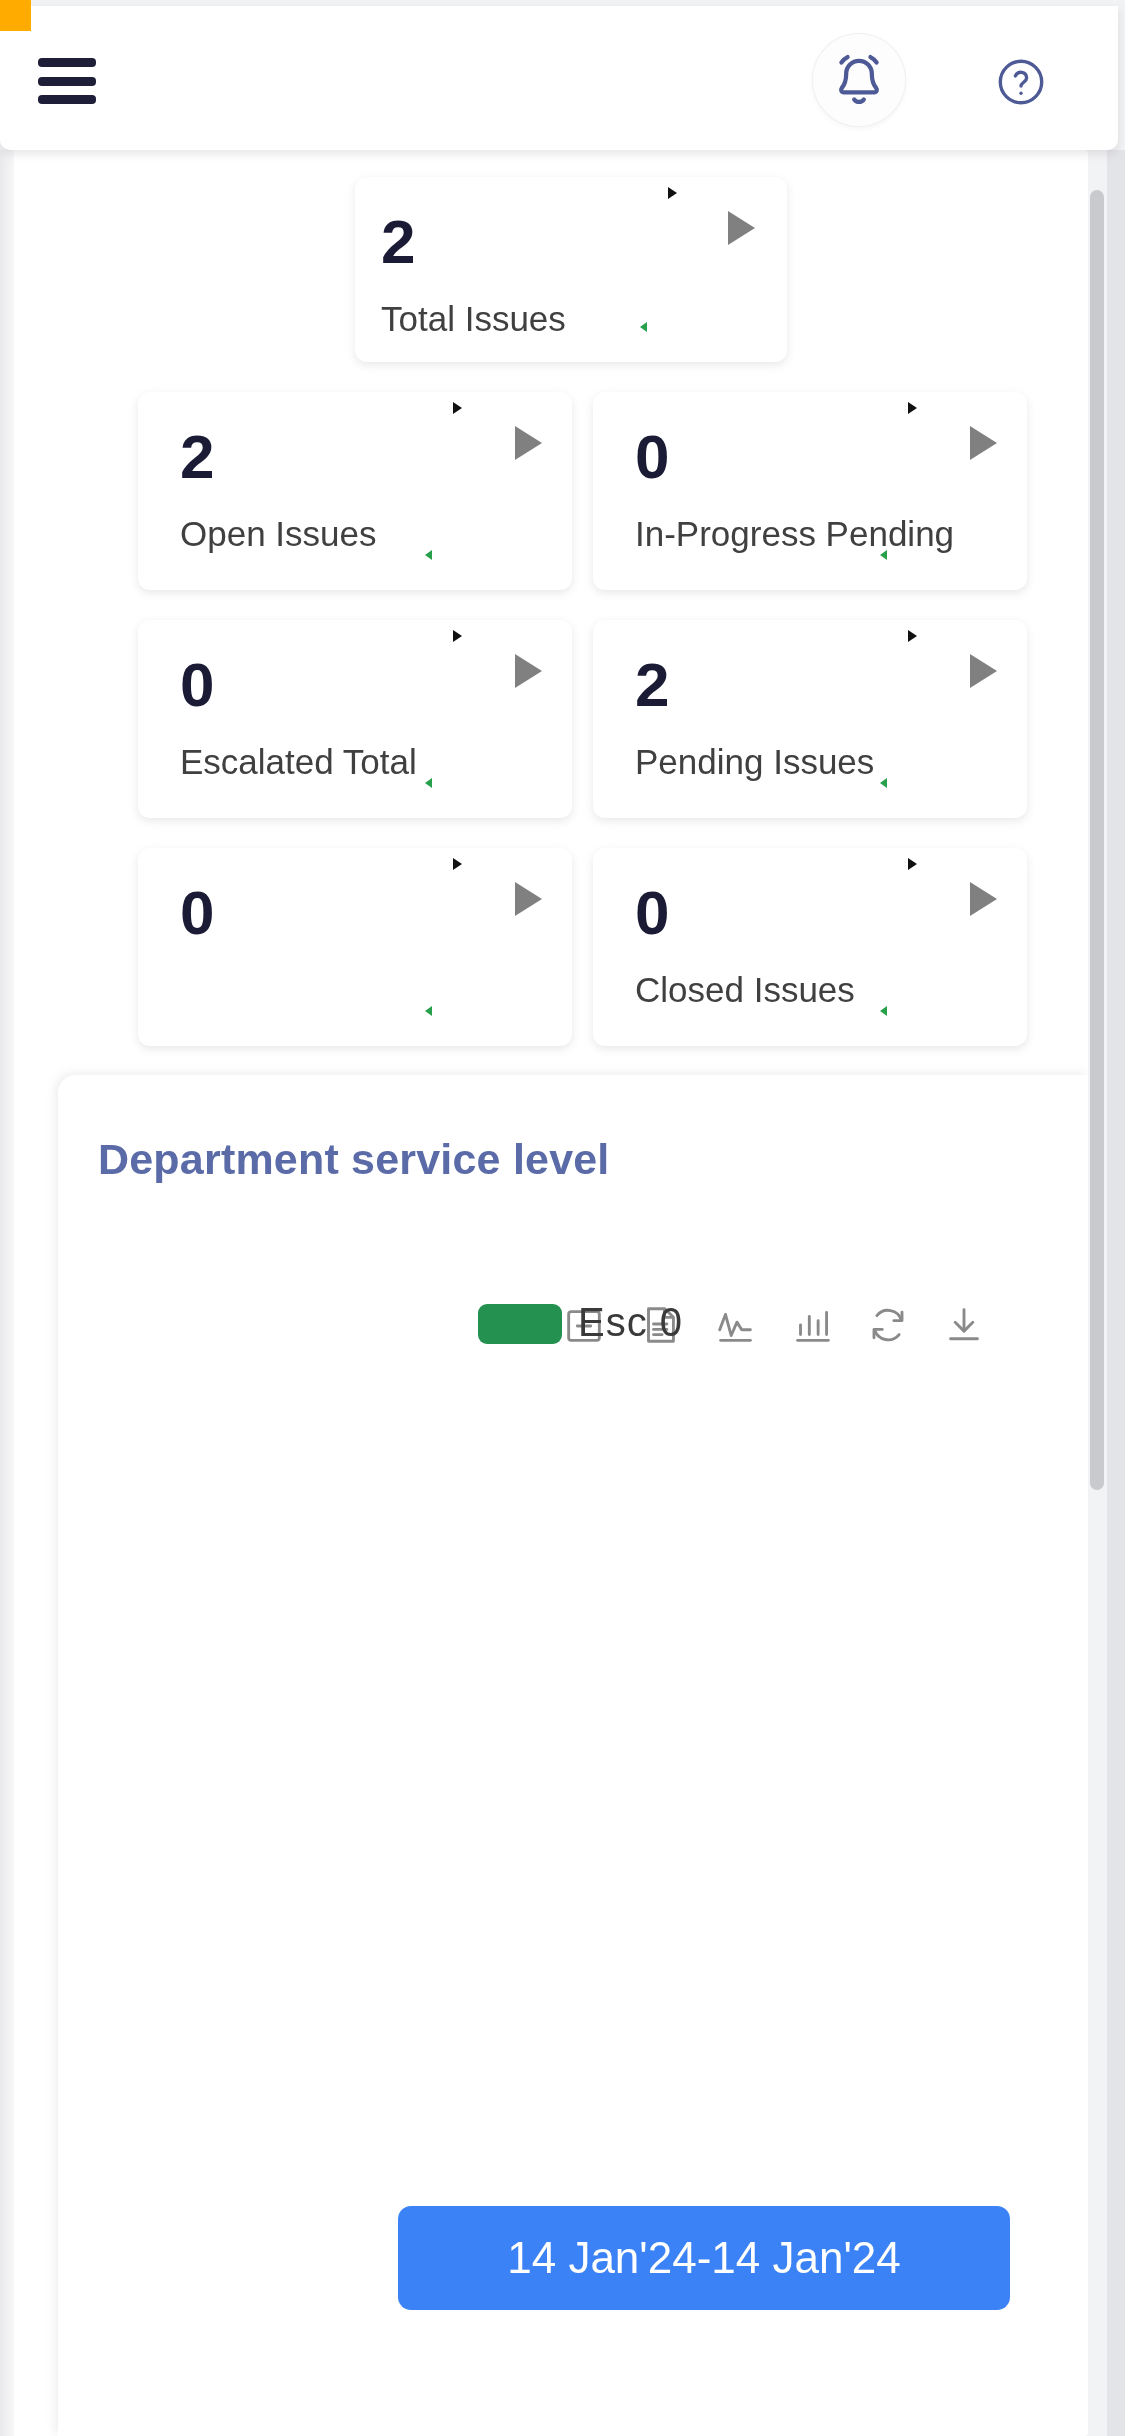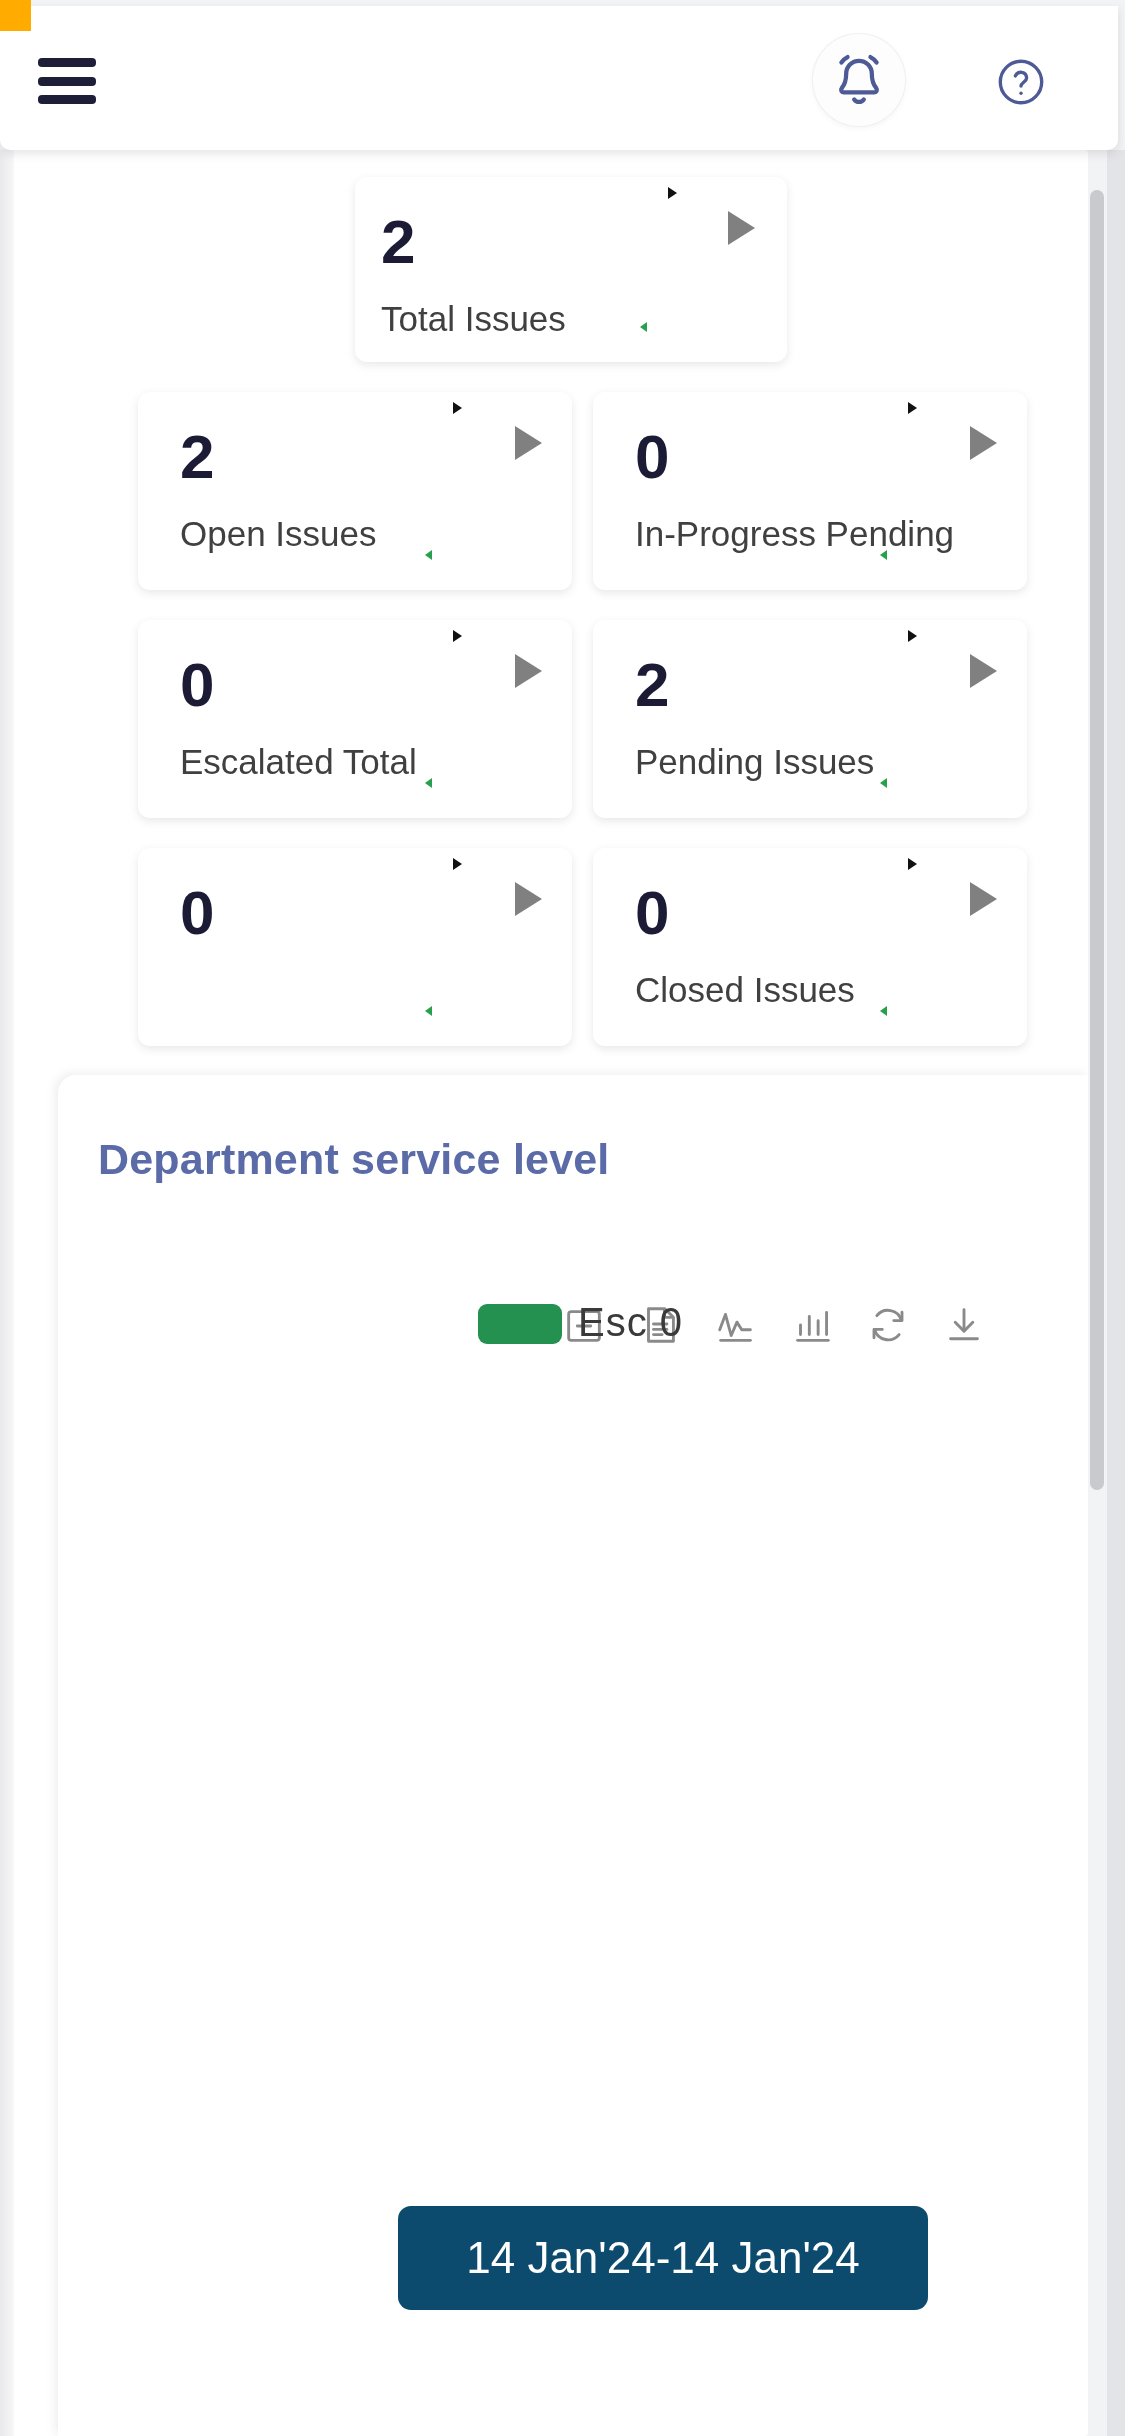--- a/index.html
+++ b/index.html
@@ -172,22 +172,22 @@
     display:flex; align-items:center; justify-content:center;
   }
   .bar span{ font-size:34px; color:#eef6f0; }
 
   
   .datepick{
     position:absolute; left:398px; top:2206px;
     display:flex; align-items:center; z-index:22;
   }
   .dp-field{
-    width:530px; height:104px;
-    background:#0c4a6e; border-radius:13px;
+    width:612px; height:104px;
+    background:#3b82f6; border-radius:13px;
     display:flex; align-items:center; justify-content:center;
     font-size:44px; color:#ffffff; cursor:pointer;
   }
 
   
   .sb-track{
     position:absolute; right:0; top:150px; width:18px; height:2286px;
     background:#e3e4e8; z-index:25;
   }
   .sb-thumb{

